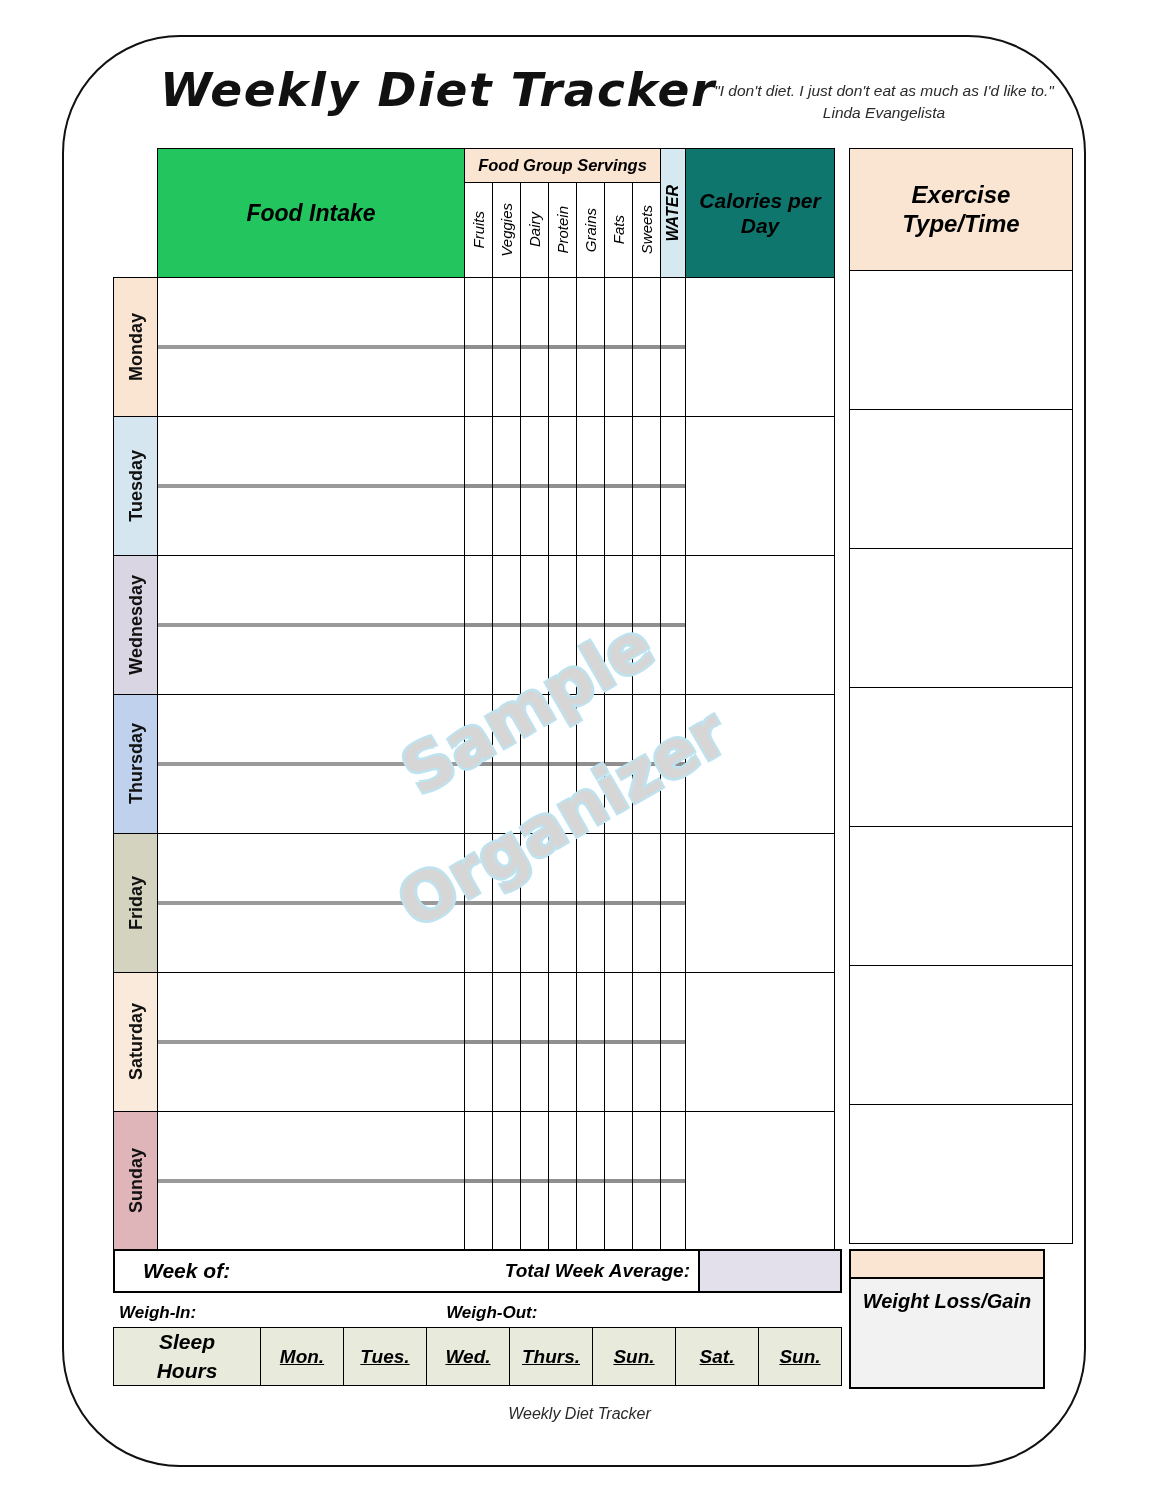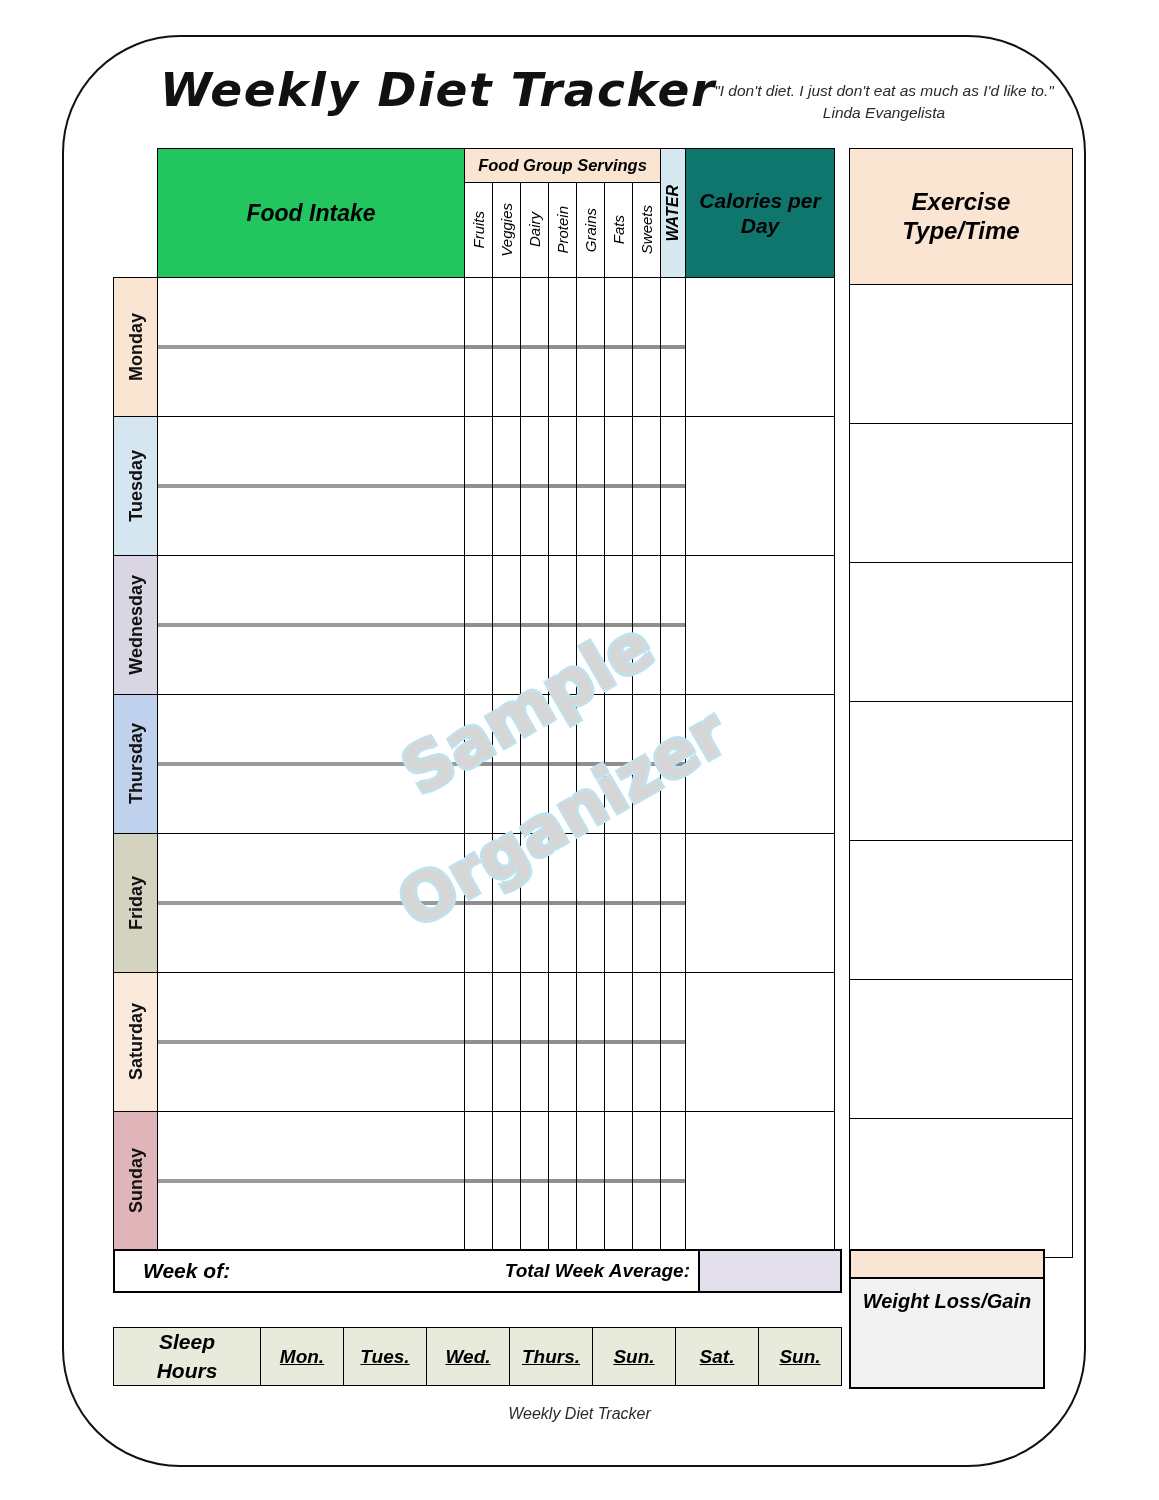--- a/index.html
+++ b/index.html
@@ -159,21 +159,21 @@
     width: 224px;
   }
   #exercise table { border-collapse: collapse; width: 100%; table-layout: fixed; }
   .ex-hdr {
     background: #FAE5D3;
     font-weight: 700;
     font-style: italic;
     font-size: 24px;
     text-align: center;
     line-height: 1.2;
-    height: 136px;
+    height: 122px;
   }
   .ex-cell { background: #fff; }
 
   
   #weekof {
     position: absolute;
     left: 113px; top: 1249px;
     width: 729px; height: 44px;
     border: 2.2px solid #000;
     display: flex;
@@ -990,20 +990,24 @@
       </table>
   </div>
 
   <div id="weekof">
     <div class="label-left">Week of:</div>
     <div class="spacer"></div>
     <div class="label-avg">Total Week Average:</div>
     <div class="avg-box"></div>
   </div>
 
+  <div id="weighrow">
+    <span class="wi">Weigh-In:</span>
+    <span class="wo">Weigh-Out:</span>
+  </div>
 
   <div id="sleep">
     <table id="sleep-table">
         <colgroup>
           <col style="width:147px">
           <col>
           <col>
           <col>
           <col>
           <col>

